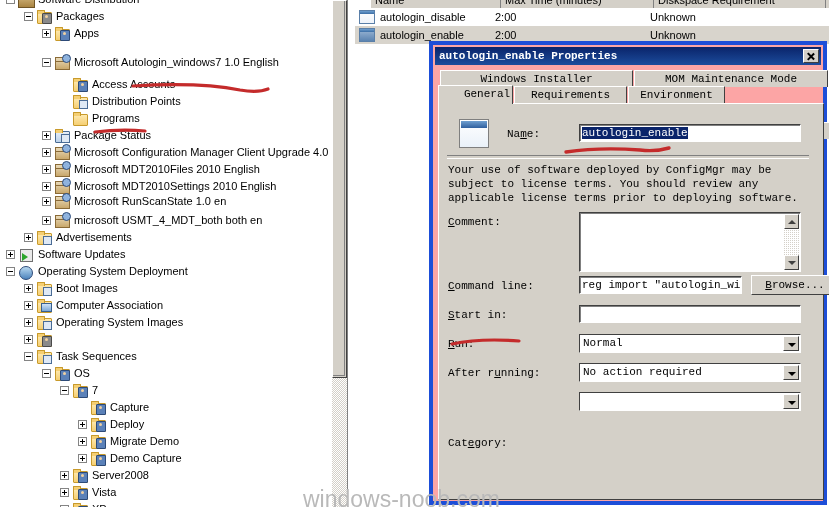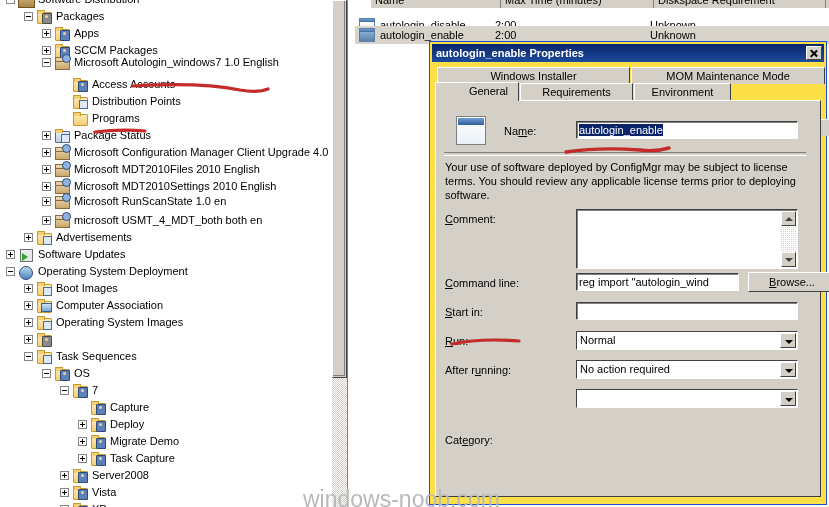--- a/index.html
+++ b/index.html
@@ -141,23 +141,24 @@
     content:"";position:absolute;left:0;top:0;right:0;height:3px;
     background:linear-gradient(#6f9fd0,#3b6ea5);
   }
   .lv-icon.dark{background:linear-gradient(#9db8d6,#5b83b0);}
   .lv-c0{width:115px;overflow:hidden;white-space:nowrap;}
   .lv-c1{width:155px;overflow:hidden;white-space:nowrap;}
   .lv-c2{width:150px;overflow:hidden;white-space:nowrap;}
   
   #dialog{
     position:absolute;left:429px;top:41px;width:398px;height:464px;
-    background:#fde047;
-    border:1px solid #1d4ed8;
+    background:#fca5a5;
+    border:4px solid #1d4ed8;
     box-sizing:border-box;
+    font-family:Liberation Mono, monospace;
   }
   #dlg-titlebar{
     position:absolute;left:2px;top:2px;right:2px;height:18px;
     background:linear-gradient(#0a246a,#1c4c9c);
     display:flex;align-items:center;
   }
   #dlg-title{
     color:#fff;font-weight:bold;font-size:11px;padding-left:4px;flex:1 1 auto;
     white-space:nowrap;overflow:hidden;
   }
@@ -305,29 +306,20 @@
     </div>
     <div class="tree-row" style="top: 25px; position: absolute; left: 0px;">
       <span style="display:inline-block;width:42px;flex:0 0 auto"></span>
       <span class="expander plus"></span>
       <span class="t-icon">
         <span class="ic-folder"></span>
         <span class="ic-person"></span>
       </span>
       <span class="t-label">Apps</span>
     </div>
-    <div class="tree-row" style="top: 42px; position: absolute; left: 0px;">
-      <span style="display:inline-block;width:42px;flex:0 0 auto"></span>
-      <span class="expander plus"></span>
-      <span class="t-icon">
-        <span class="ic-folder"></span>
-        <span class="ic-person"></span>
-      </span>
-      <span class="t-label">SCCM Packages</span>
-    </div>
     <div class="tree-row" style="top: 47px; position: absolute; left: 0px; margin-top: 7px;">
       <span style="display:inline-block;width:42px;flex:0 0 auto"></span>
       <span class="expander"></span>
       <span class="t-icon">
         <span class="ic-pkg"></span>
         <span class="ic-pkgdot"></span>
       </span>
       <span class="t-label">Microsoft Autologin_windows7 1.0 English</span>
     </div>
     <div class="tree-row" style="top: 76px; position: absolute; left: 0px;">
@@ -524,21 +516,21 @@
       </span>
       <span class="t-label">Migrate Demo</span>
     </div>
     <div class="tree-row" style="top: 450px; position: absolute; left: 0px;">
       <span style="display:inline-block;width:78px;flex:0 0 auto"></span>
       <span class="expander plus"></span>
       <span class="t-icon">
         <span class="ic-folder"></span>
         <span class="ic-person"></span>
       </span>
-      <span class="t-label">Task Capture</span>
+      <span class="t-label">Demo Capture</span>
     </div>
     <div class="tree-row" style="top: 467px; position: absolute; left: 0px;">
       <span style="display:inline-block;width:60px;flex:0 0 auto"></span>
       <span class="expander plus"></span>
       <span class="t-icon">
         <span class="ic-folder"></span>
         <span class="ic-person"></span>
       </span>
       <span class="t-label">Server2008</span>
     </div>
@@ -567,21 +559,21 @@
 </div>
 <div id="panel-split"></div>
 
 <div id="list-panel">
   <div id="list-header">
       <div class="hdr-cell" style="left: 0px; width: 130px;">Name</div>
       <div class="hdr-cell" style="left: 130px; width: 153px;">Max Time (minutes)</div>
       <div class="hdr-cell" style="left: 283px; width: 172px;">Diskspace Requirement</div>
       <div class="hdr-cell" style="left: 455px; width: 20px;">Comm</div>
     </div>
-<div class="lv-row" style="top: 16px;">
+<div class="lv-row" style="top: 8px;">
       <span class="lv-icon"></span>
       <span class="lv-c0">autologin_disable</span>
       <span class="lv-c1">2:00</span>
       <span class="lv-c2">Unknown</span>
     </div>
     <div class="lv-row sel" style="top: 26px;">
       <span class="lv-icon dark"></span>
       <span class="lv-c0">autologin_enable</span>
       <span class="lv-c1">2:00</span>
       <span class="lv-c2">Unknown</span>
@@ -593,21 +585,21 @@
   <div id="dlg-titlebar">
     <span id="dlg-title">autologin_enable Properties</span>
     <div id="dlg-close"></div>
   </div>
 
   <div id="tabrow-top">
       <div class="tab" style="width: 193px;">Windows Installer</div>
       <div class="tab" style="width: 194px;">MOM Maintenance Mode</div>
     </div>
   <div id="tabrow-bottom">
-      <div class="tab active" style="width: 84px; padding-left: 23px;">General</div>
+      <div class="tab active" style="width: 75px; padding-left: 23px;">General</div>
       <div class="tab" style="width: 113px;">Requirements</div>
       <div class="tab" style="width: 97px;">Environment</div>
       <div class="tab" style="width: 108px; margin-top: 36px;">Advanced</div>
     </div>
 
   <div id="tab-body">
 
     <div class="prog-icon"></div>
     <div class="lbl" style="left:68px;top:24px;">
       <span>Na</span><span class="u">m</span><span>e:</span>

